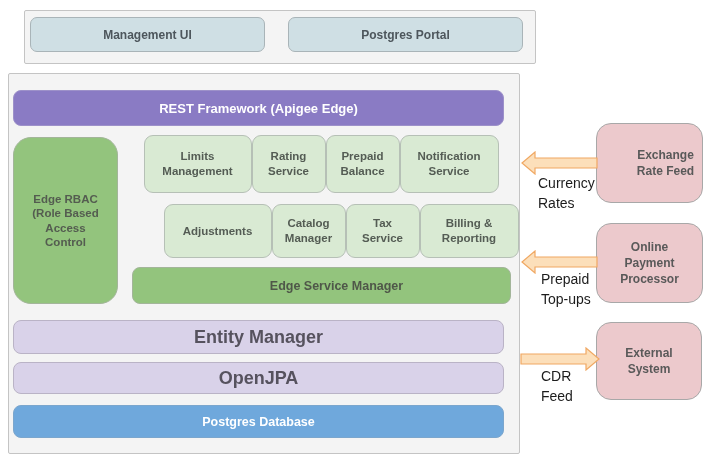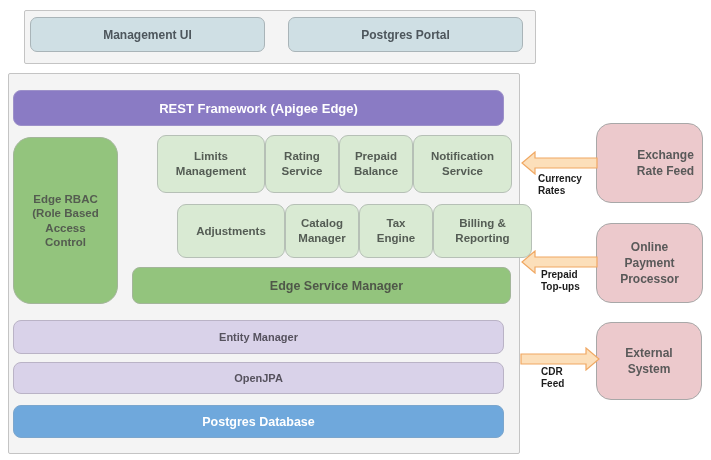--- a/index.html
+++ b/index.html
@@ -21,48 +21,48 @@
   }
   .restbar{
     background:#8a7bc4;border:1px solid #9d91c9;border-radius:8px;
     color:#ffffff;font-size:13px;
   }
   .rbac{
     background:#93c47d;border:1px solid #a3b59a;border-radius:18px;
     font-size:11.5px;line-height:14.5px;color:#545c50;
   }
   .svcrow{
-    position:absolute;display:flex;justify-content:flex-end;
+    position:absolute;display:flex;justify-content:center;
   }
   .svc{
     position:relative;display:flex;align-items:center;justify-content:center;
     background:#d9ead3;border:1px solid #b6c0b6;border-radius:9px;
     font-weight:bold;font-size:11.5px;line-height:15px;color:#545c54;
     text-align:center;box-sizing:border-box;white-space:pre-line;padding:2px 4px;
   }
   .esm{
     background:#93c47d;border:1px solid #a3b59a;border-radius:8px;
     font-size:12.5px;color:#4f5749;
   }
   .lavbar{
     background:#d9d2e9;border:1px solid #bab3c6;border-radius:8px;
-    font-size:11px;color:#56525e;
+    font-size:18px;color:#56525e;
   }
   .pgbar{
     background:#6fa8dc;border:1px solid #7ba6cd;border-radius:8px;
     font-size:12.5px;color:#ffffff;
   }
   .extbox{
     background:#ecc9cc;border:1px solid #a8a8a8;border-radius:15px;
     font-size:12px;line-height:16px;color:#595959;
   }
   .arrow{position:absolute;}
   .arrowlabel{
-    position:absolute;font-size:10px;line-height:12px;color:#1c1c1c;
-    white-space:pre-line;font-weight:bold;
+    position:absolute;font-size:14px;line-height:20px;color:#1c1c1c;
+    white-space:pre-line;font-weight:normal;
   }
 </style>
 </head>
 <body>
 
 <div class="canvas">
 
   <div class="container" style="left:24px;top:10px;width:510px;height:52px;">
     <div class="box topbox" style="left:5px;top:6px;width:235px;height:35px;">Management UI</div>
     <div class="box topbox" style="left:263px;top:6px;width:235px;height:35px;">Postgres Portal</div>
@@ -86,21 +86,21 @@
 Balance</div>
       <div class="svc" style="width:99px;">Notification
 Service</div>
     </div>
 
     <div class="svcrow" style="left:121px;top:130px;width:382px;height:54px;padding-left:20px;">
       <div class="svc" style="width:108px;">Adjustments</div>
       <div class="svc" style="width:74px;">Catalog
 Manager</div>
       <div class="svc" style="width:74px;">Tax
-Engine</div>
+Service</div>
       <div class="svc" style="width:99px;">Billing &amp;
 Reporting</div>
     </div>
 
     <div class="box esm" style="left:123px;top:193px;width:379px;height:37px;padding-left:30px;">Edge Service Manager</div>
 
     <div class="box lavbar" style="left:4px;top:246px;width:491px;height:34px;">Entity Manager</div>
 
     <div class="box lavbar" style="left:4px;top:288px;width:491px;height:32px;">OpenJPA</div>
 

